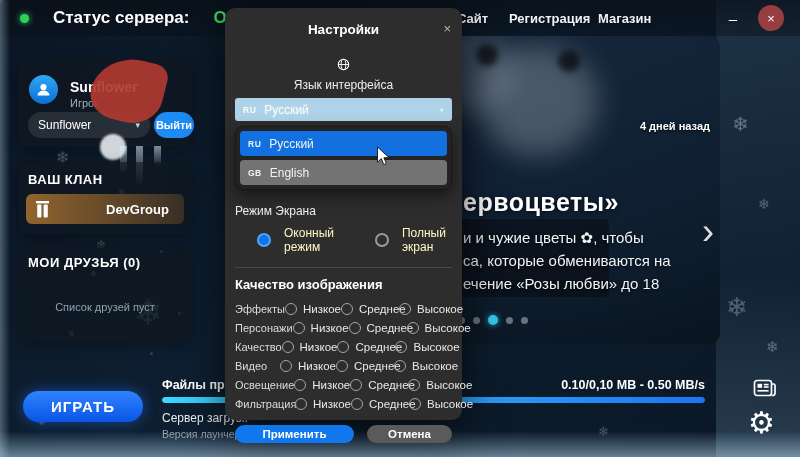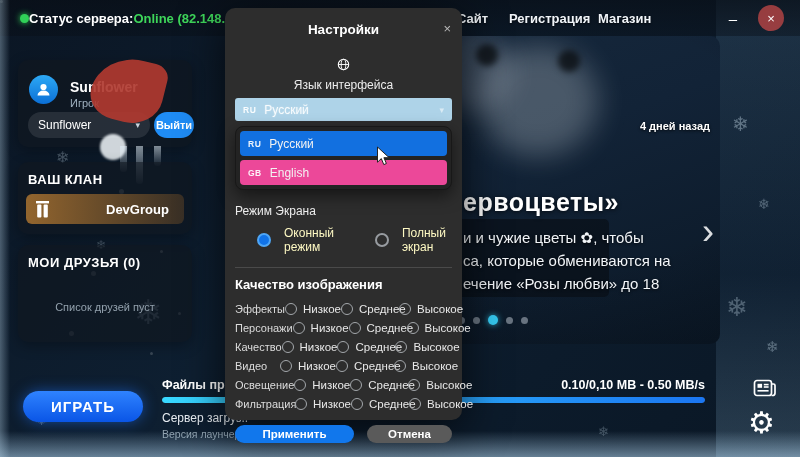--- a/index.html
+++ b/index.html
@@ -43,22 +43,22 @@
     font-weight:bold;color:#fff;text-shadow:0 1px 3px rgba(0,0,0,.8);}
   .news-next{position:absolute;left:702px;top:212px;font-size:36px;font-weight:300;
     color:rgba(255,255,255,.85);cursor:pointer;line-height:40px;}
   .dots{position:absolute;left:458px;top:315px;display:flex;align-items:center;gap:8px;}
   .dot{width:7px;height:7px;border-radius:50%;background:rgba(180,190,200,.55);}
   .dot.active{width:10px;height:10px;background:#35c9f0;box-shadow:0 0 6px rgba(53,201,240,.8);}
 
   
   .topbar{position:absolute;left:0;top:0;width:800px;height:36px;
     background:linear-gradient(180deg,rgba(8,14,22,.72),rgba(8,14,22,.42));}
-  .status{position:absolute;left:20px;top:0;height:36px;display:flex;align-items:center;gap:0;
-    font-size:13px;font-weight:bold;}
+  .status{position:absolute;left:20px;top:0;height:36px;display:flex;align-items:center;gap:24px;
+    font-size:17px;font-weight:bold;}
   .status .led{width:9px;height:9px;border-radius:50%;background:#30d158;box-shadow:0 0 6px #30d158;}
   .status .val{color:#3ed65a;font-weight:bold;}
   .nav-item{position:absolute;top:0;height:36px;display:flex;align-items:center;
     font-size:13px;font-weight:bold;color:#f0f4f8;cursor:pointer;text-shadow:0 1px 2px rgba(0,0,0,.6);}
   .win-min{position:absolute;right:54px;top:5px;width:26px;height:26px;display:flex;align-items:center;
     justify-content:center;color:#fff;font-size:15px;cursor:pointer;}
   .win-close{position:absolute;right:16px;top:5px;width:26px;height:26px;border-radius:50%;
     background:rgba(190,70,70,.78);color:#fff;display:flex;align-items:center;justify-content:center;
     font-size:13px;cursor:pointer;}
 
@@ -119,21 +119,21 @@
   .select{margin-top:6px;height:23px;border-radius:3px;background:#aed3e8;display:flex;align-items:center;
     padding:0 8px;cursor:pointer;}
   .code{font-size:8.5px;font-weight:bold;letter-spacing:.5px;margin-right:8px;color:rgba(255,255,255,.92);}
   .select .lbl{font-size:12px;color:#f7fbfd;text-shadow:0 0 2px rgba(255,255,255,.45);}
   .select .caret{margin-left:auto;font-size:9px;color:rgba(255,255,255,.55);}
   .dd{margin-top:5px;background:#232323;border:1px solid #181818;border-radius:8px;padding:4px;
     box-shadow:0 6px 16px rgba(0,0,0,.5);}
   .opt{height:25px;border-radius:4px;display:flex;align-items:center;padding:0 8px;cursor:pointer;}
   .opt .lbl{font-size:12px;color:#f2f2f2;}
   .opt.active{background:#1270e0;}
-  .opt.plain{background:#ec4899;margin-top:4px;}
+  .opt.plain{background:#737373;margin-top:4px;}
   .mode-label{margin-top:14px;font-size:12px;color:#ececec;}
   .mode-row{margin-top:8px;display:flex;align-items:center;}
   .rgroup{display:flex;align-items:center;gap:13px;font-size:12px;color:#fef9c3;cursor:pointer;}
   .rg1{margin-left:22px;} .rg2{margin-left:33px;}
   .radio{width:14px;height:14px;border-radius:50%;border:2px solid #979ba0;flex:0 0 auto;}
   .radio.sel{border:2px solid #4ea6f6;background:#1173e8;}
   .divider{margin-top:13px;height:1px;background:rgba(255,255,255,.14);}
   .q-title{margin-top:9px;font-size:13px;font-weight:bold;}
   .q-grid{margin-top:7px;}
   .qrow{display:flex;align-items:center;height:19px;}

